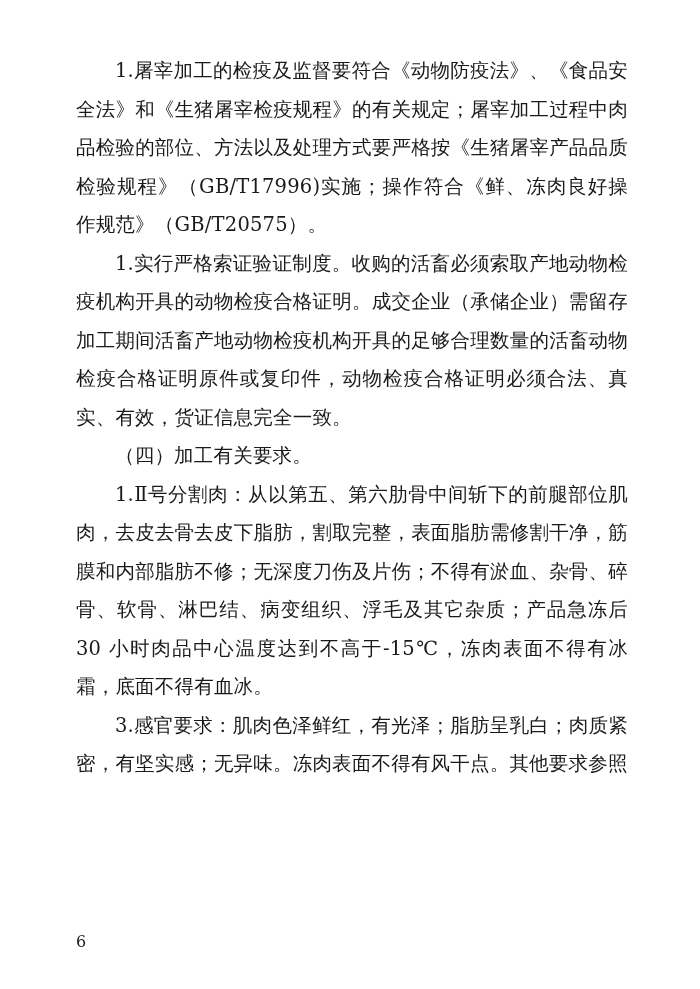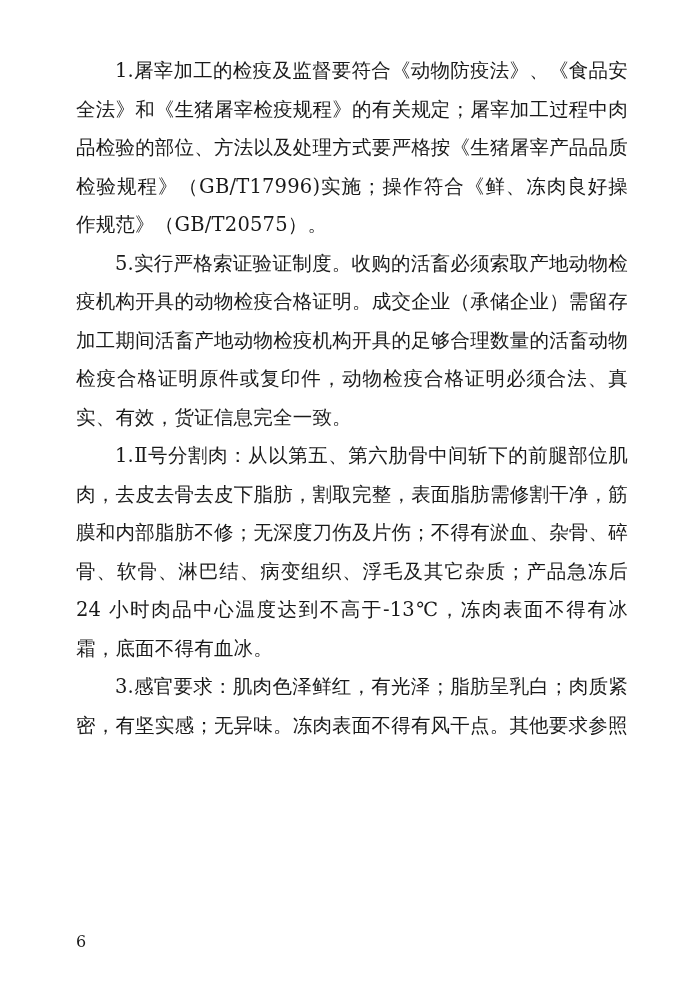--- a/index.html
+++ b/index.html
@@ -43,18 +43,19 @@
     color: #1a1a1a;
     font-family: "DejaVu Serif", "Liberation Serif", serif;
   }
 </style>
 </head>
 <body>
 
 <div class="page">
   <div class="doc-body">
     <p class="para">1.屠宰加工的检疫及监督要符合《动物防疫法》、《食品安全法》和《生猪屠宰检疫规程》的有关规定；屠宰加工过程中肉品检验的部位、方法以及处理方式要严格按《生猪屠宰产品品质检验规程》（GB/T17996)实施；操作符合《鲜、冻肉良好操作规范》（GB/T20575）。</p>
-    <p class="para">5.实行严格索证验证制度。收购的活畜必须索取产地动物检疫机构开具的动物检疫合格证明。成交企业（承储企业）需留存加工期间活畜产地动物检疫机构开具的足够合理数量的活畜动物检疫合格证明原件或复印件，动物检疫合格证明必须合法、真实、有效，货证信息完全一致。</p>
-    <p class="para">1.Ⅱ号分割肉：从以第五、第六肋骨中间斩下的前腿部位肌肉，去皮去骨去皮下脂肪，割取完整，表面脂肪需修割干净，筋膜和内部脂肪不修；无深度刀伤及片伤；不得有淤血、杂骨、碎骨、软骨、淋巴结、病变组织、浮毛及其它杂质；产品急冻后 24 小时肉品中心温度达到不高于-13℃，冻肉表面不得有冰霜，底面不得有血冰。</p>
+    <p class="para">1.实行严格索证验证制度。收购的活畜必须索取产地动物检疫机构开具的动物检疫合格证明。成交企业（承储企业）需留存加工期间活畜产地动物检疫机构开具的足够合理数量的活畜动物检疫合格证明原件或复印件，动物检疫合格证明必须合法、真实、有效，货证信息完全一致。</p>
+    <p class="para">（四）加工有关要求。</p>
+    <p class="para">1.Ⅱ号分割肉：从以第五、第六肋骨中间斩下的前腿部位肌肉，去皮去骨去皮下脂肪，割取完整，表面脂肪需修割干净，筋膜和内部脂肪不修；无深度刀伤及片伤；不得有淤血、杂骨、碎骨、软骨、淋巴结、病变组织、浮毛及其它杂质；产品急冻后 30 小时肉品中心温度达到不高于-15℃，冻肉表面不得有冰霜，底面不得有血冰。</p>
     <p class="para">3.感官要求：肌肉色泽鲜红，有光泽；脂肪呈乳白；肉质紧密，有坚实感；无异味。冻肉表面不得有风干点。其他要求参照</p>
   </div>
   <div class="page-number">6</div>
 </div>
 
 </body></html>

